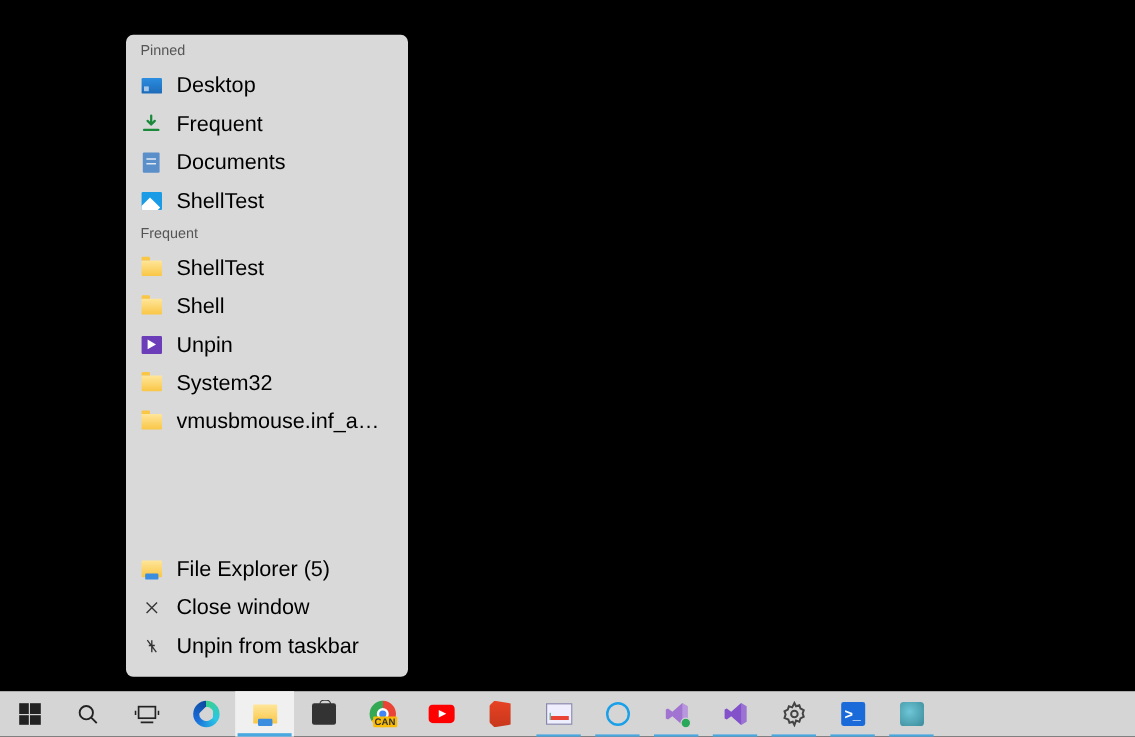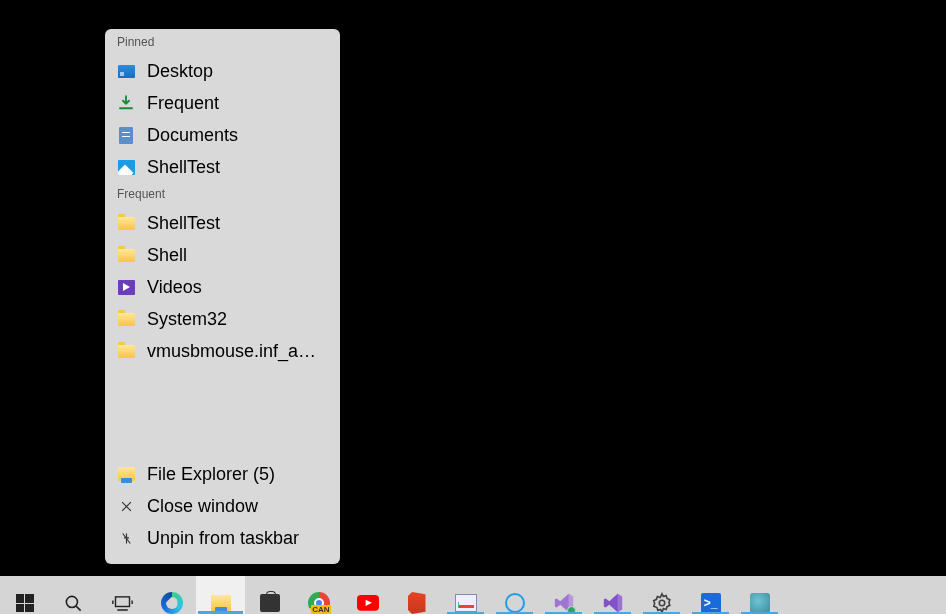--- a/index.html
+++ b/index.html
@@ -171,21 +171,21 @@
       width: 100%;
       height: 38px;
       background: #d5d5d5;
       display: flex;
       align-items: center;
     }
     .taskbar-item {
       width: 49px;
       height: 38px;
       display: flex;
-      align-items: flex-end;
+      align-items: center;
       justify-content: center;
       cursor: pointer;
       position: relative;
     }
     .taskbar-item.active { background: #f0f0f0; }
     .taskbar-item.running::after {
       content: "";
       position: absolute;
       bottom: 0;
       left: 6px;
@@ -354,21 +354,21 @@
   <div class="jump-item">
     <span class="jump-icon">
         <span class="folder-icon"></span>
       </span>
     <span class="jump-label">Shell</span>
   </div>
   <div class="jump-item">
     <span class="jump-icon">
         <span class="videos-icon"></span>
       </span>
-    <span class="jump-label">Videos</span>
+    <span class="jump-label">Unpin</span>
   </div>
   <div class="jump-item">
     <span class="jump-icon">
         <span class="folder-icon"></span>
       </span>
     <span class="jump-label">System32</span>
   </div>
   <div class="jump-item">
     <span class="jump-icon">
         <span class="folder-icon"></span>

